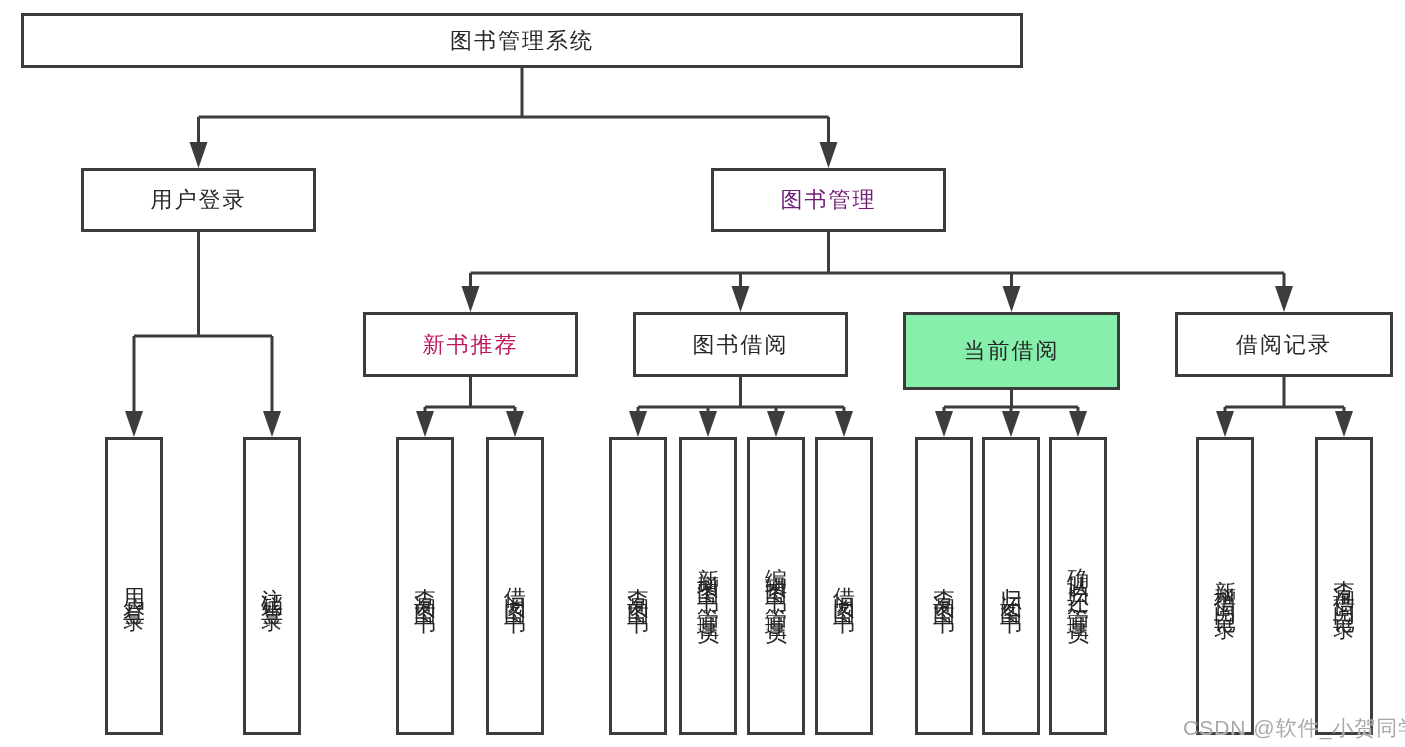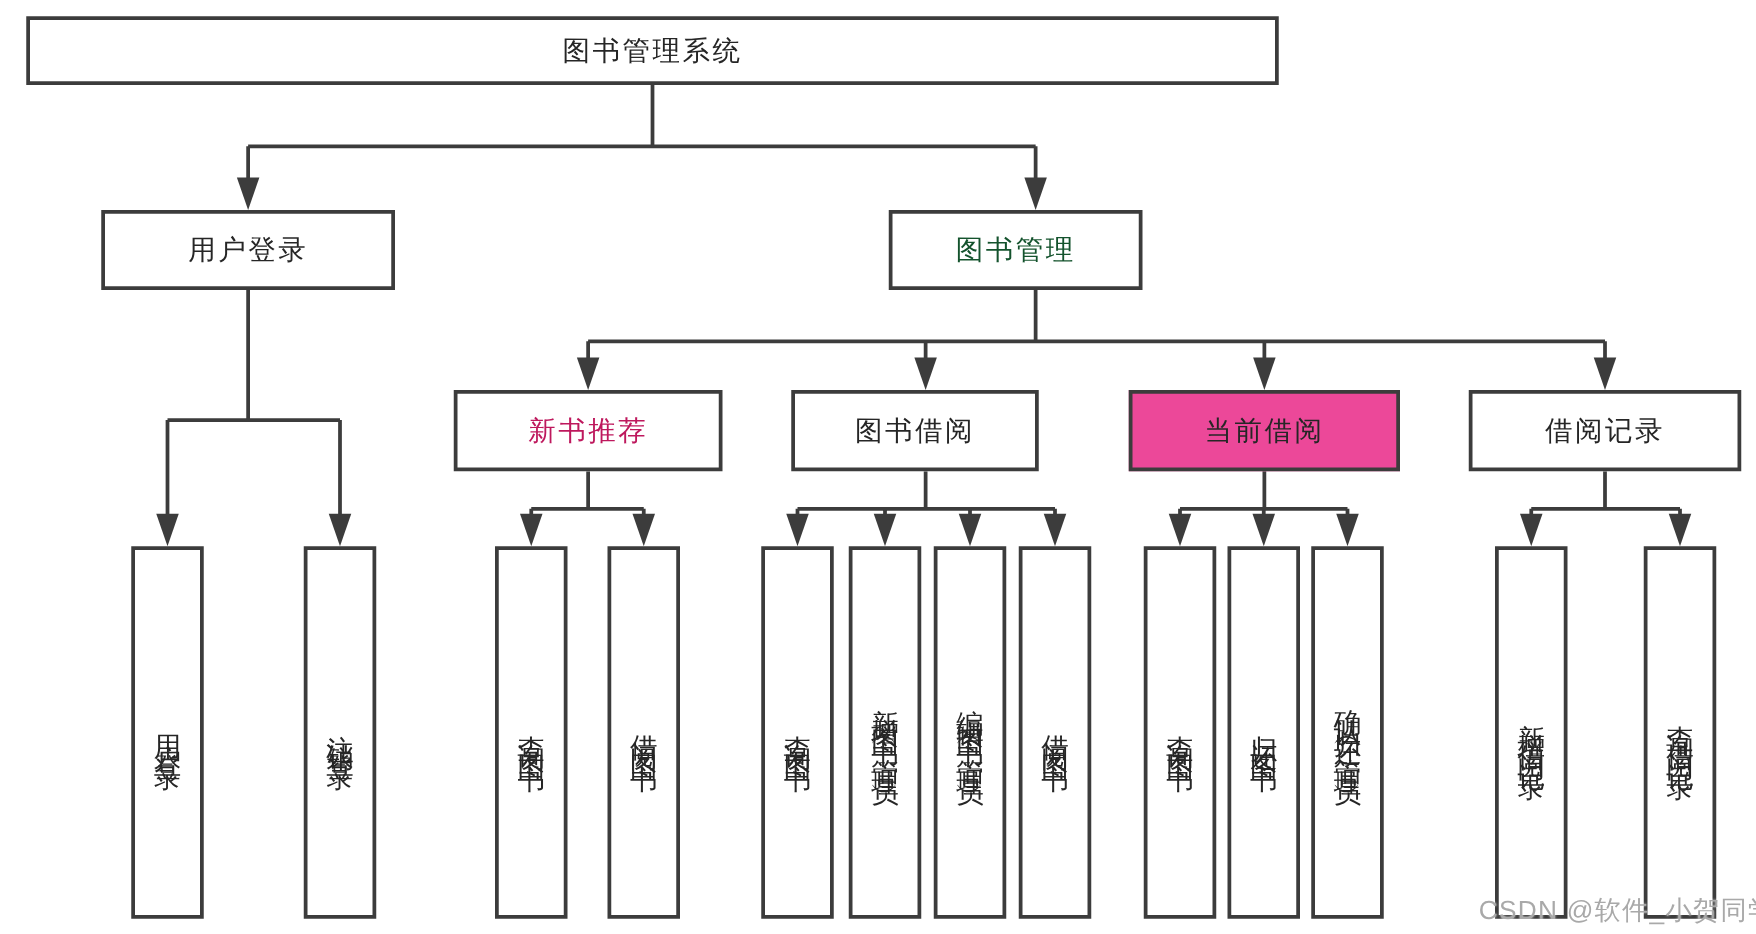--- a/index.html
+++ b/index.html
@@ -75,30 +75,30 @@
       <polygon points="1225,437 1216,411 1234,411" fill="#3c3c3c"></polygon>
       <polygon points="1344,437 1335,411 1353,411" fill="#3c3c3c"></polygon>
     </svg>
   <div id="nodes">
       <div class="node h" style="left: 21px; top: 13px; width: 1002px; height: 55px; border-color: rgb(60, 60, 60); background: rgb(255, 255, 255); color: rgb(38, 38, 38);">
         <span class="lbl">图书管理系统</span>
       </div>
       <div class="node h" style="left: 81px; top: 168px; width: 235px; height: 64px; border-color: rgb(60, 60, 60); background: rgb(255, 255, 255); color: rgb(38, 38, 38);">
         <span class="lbl">用户登录</span>
       </div>
-      <div class="node h" style="left: 711px; top: 168px; width: 203px; height: 64px; border-color: rgb(60, 60, 60); background: rgb(255, 255, 255); color: #14532d;">
+      <div class="node h" style="left: 711px; top: 168px; width: 235px; height: 64px; border-color: rgb(60, 60, 60); background: rgb(255, 255, 255); color: #701a75;">
         <span class="lbl">图书管理</span>
       </div>
       <div class="node h" style="left: 363px; top: 312px; width: 215px; height: 65px; border-color: rgb(60, 60, 60); background: rgb(255, 255, 255); color: #be185d;">
         <span class="lbl">新书推荐</span>
       </div>
-      <div class="node h" style="left: 633px; top: 312px; width: 198px; height: 65px; border-color: rgb(60, 60, 60); background: rgb(255, 255, 255); color: rgb(38, 38, 38);">
+      <div class="node h" style="left: 633px; top: 312px; width: 215px; height: 65px; border-color: rgb(60, 60, 60); background: rgb(255, 255, 255); color: rgb(38, 38, 38);">
         <span class="lbl">图书借阅</span>
       </div>
-      <div class="node h" style="left: 903px; top: 312px; width: 217px; height: 65px; border-color: rgb(60, 60, 60); background: #ec4899; color: rgb(38, 38, 38);">
+      <div class="node h" style="left: 903px; top: 312px; width: 217px; height: 78px; border-color: rgb(60, 60, 60); background: #86efac; color: rgb(38, 38, 38);">
         <span class="lbl">当前借阅</span>
       </div>
       <div class="node h" style="left: 1175px; top: 312px; width: 218px; height: 65px; border-color: rgb(60, 60, 60); background: rgb(255, 255, 255); color: rgb(38, 38, 38);">
         <span class="lbl">借阅记录</span>
       </div>
       <div class="node v" style="left: 105px; top: 437px; width: 58px; height: 298px; border-color: rgb(60, 60, 60); background: rgb(255, 255, 255); color: rgb(38, 38, 38);">
         <span class="lbl">用户登录</span>
       </div>
       <div class="node v" style="left: 243px; top: 437px; width: 58px; height: 298px; border-color: rgb(60, 60, 60); background: rgb(255, 255, 255); color: rgb(38, 38, 38);">
         <span class="lbl">注销登录</span>

